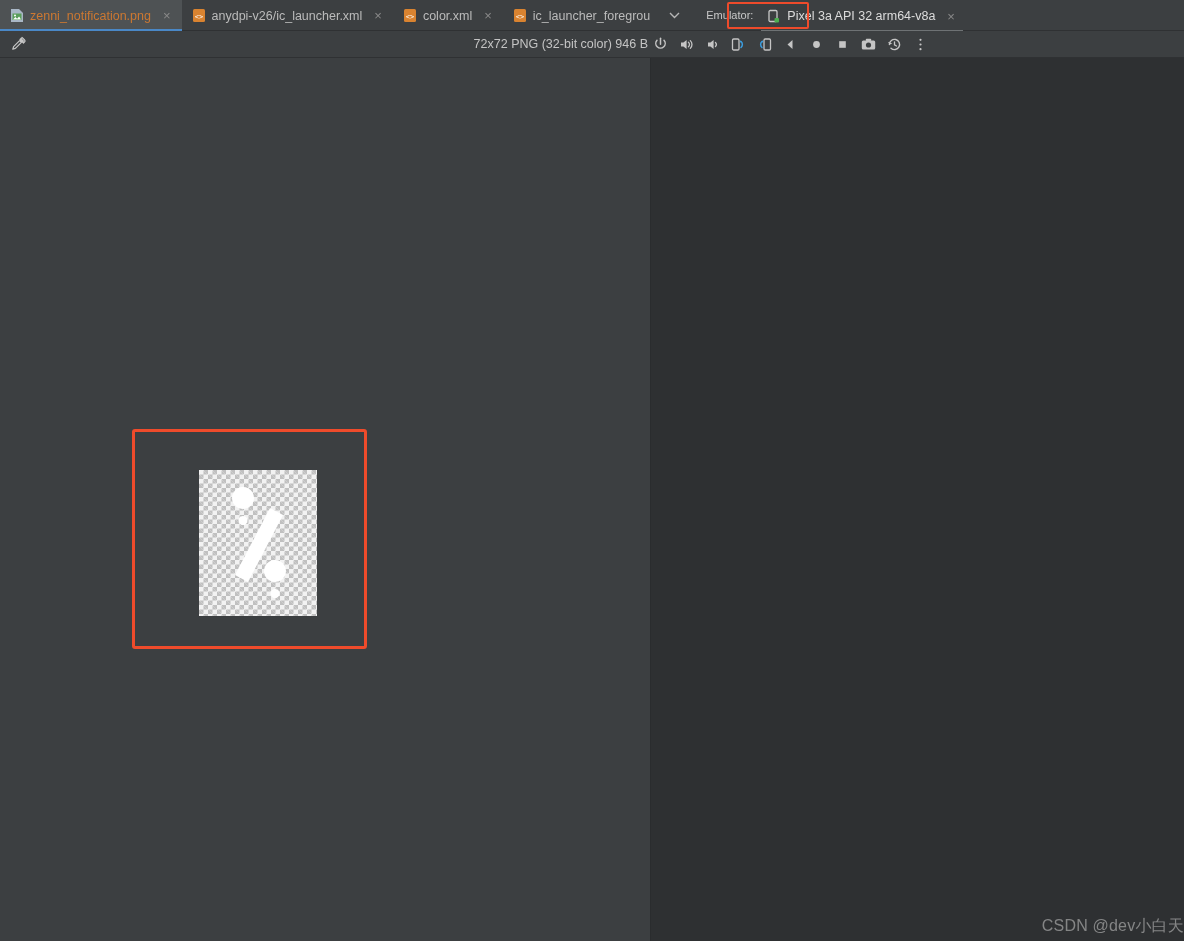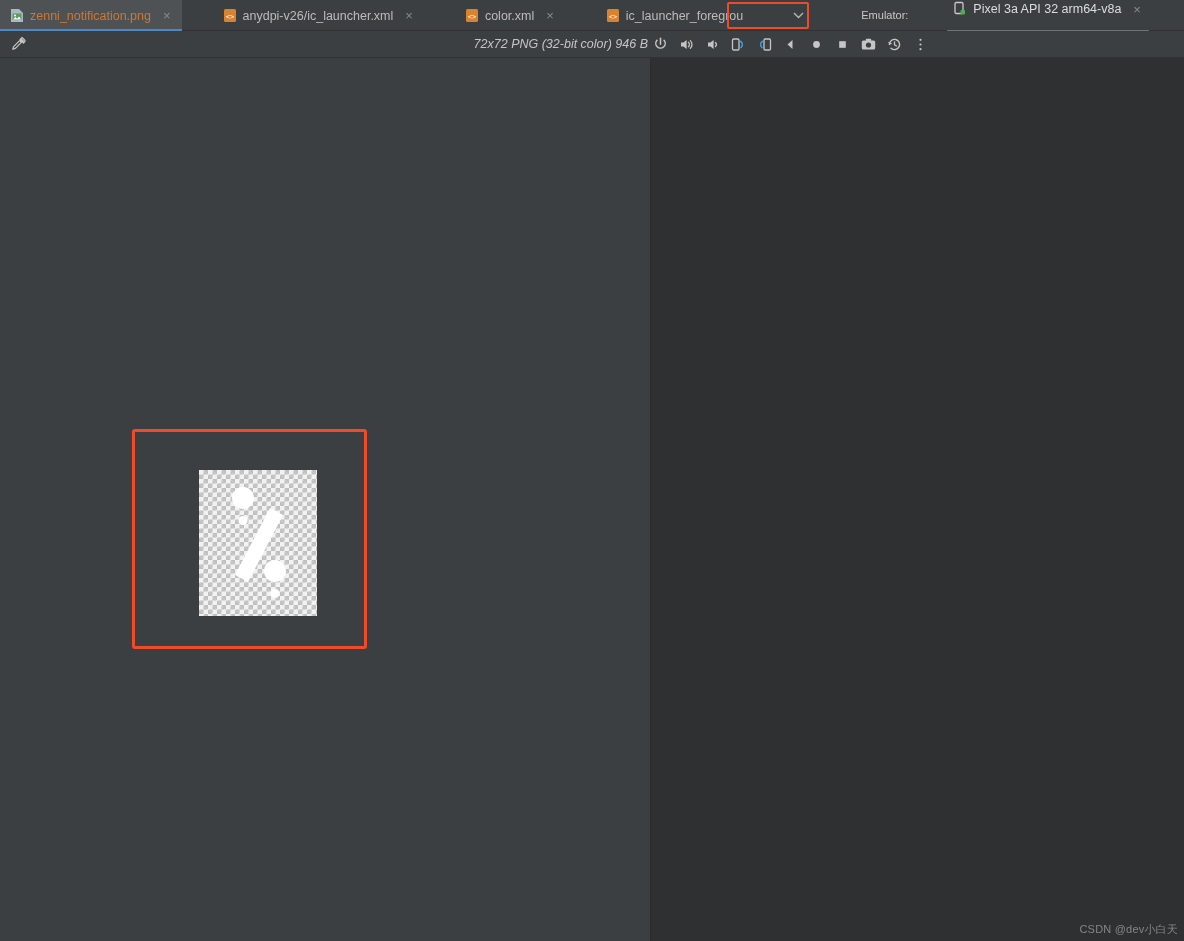--- a/index.html
+++ b/index.html
@@ -9,21 +9,20 @@
     font-family: "Liberation Sans", "DejaVu Sans", sans-serif;
     overflow: hidden;
   }
   .app { position: relative; width: 1184px; height: 941px; }
 
   
   .tabbar {
     position: absolute; left: 0; top: 0; width: 1184px; height: 31px;
     background: #3c3f41; display: flex; align-items: stretch;
     border-bottom: 1px solid #2f3133;
-    gap: 31px;
   }
   .tab {
     display: flex; align-items: center; gap: 6px;
     padding: 0 9px 0 10px; height: 31px;
     font-size: 12.5px; color: #bbbbbb; white-space: nowrap;
     position: relative; cursor: default;
   }
   .tab.active { background: #4e5254; color: #cc7832; }
   .tab.active .tab-label { color: #cc7832; }
   .tab.active::after {
@@ -34,40 +33,40 @@
   .tab-close {
     font-size: 13px; color: #8a8a8a; margin-left: 4px; line-height: 1;
     padding: 0 2px;
   }
   .file-ico { width: 14px; height: 15px; flex: 0 0 auto; position: relative; display:block; }
   .chev-tab { color: #b6b6b6; font-size: 11px; padding: 0 10px; display:flex; align-items:center; }
 
   .emu-label { display: flex; align-items: center; font-size: 11px; color: #c8c8c8;
                padding: 0 8px 0 16px; }
   .emu-tab {
-    display: flex; align-items: flex-end; gap: 6px; font-size: 12.5px;
+    display: flex; align-items: center; gap: 6px; font-size: 12.5px;
     color: #dcdcdc; height: 31px; padding: 16px 6px; position: relative;
   }
   .emu-tab::after {
     content: ""; position: absolute; left: 0; right: 0; bottom: 0;
     height: 2px; background: #6e7274;
   }
   .redbox-tab {
     position: absolute; left: 727px; top: 2px; width: 82px; height: 27px;
     border: 2px solid #ef4b2b; border-radius: 2px; pointer-events: none; z-index: 5;
   }
 
   
   .toolbar2 {
     position: absolute; left: 0; top: 31px; width: 1184px; height: 27px;
     background: #3c3f41; border-bottom: 1px solid #2f3133;
     display: flex; align-items: center;
   }
   .pick-ico { margin-left: 9px; width: 18px; height: 18px; display:block; }
-  .imginfo { position: absolute; right: 536px; font-size: 12.5px; color: #c4c4c4; white-space: nowrap; font-style: italic; }
+  .imginfo { position: absolute; right: 536px; font-size: 12.5px; color: #c4c4c4; white-space: nowrap; }
   .emu-ctrls { position: absolute; left: 652px; display: flex; align-items: center; gap: 9px; }
   .emu-ctrls .ic { width: 17px; height: 17px; display:block; }
 
   
   .imgpane {
     position: absolute; left: 0; top: 58px; width: 650px; height: 883px;
     background: #3c3f41;
   }
   .redbox-img {
     position: absolute; left: 132px; top: 371px; width: 235px; height: 220px;
@@ -83,21 +82,21 @@
     background-position: 0 0, 4.5px 4.5px;
   }
   .pct { position:absolute; left:0; top:0; width:118px; height:146px; }
 
   
   .emupane {
     position: absolute; left: 650px; top: 58px; width: 534px; height: 883px;
     background: #2e3032; border-left: 1px solid #2a2c2e;
   }
   .watermark {
-    position: absolute; right: 6px; bottom: 4px; font-size: 11px; color: #b9b9b9;
+    position: absolute; right: 0; bottom: 4px; font-size: 16px; color: #b9b9b9;
     opacity: .62; letter-spacing: .2px; white-space: nowrap; margin-left: 26px;
   }
 </style>
 </head>
 <body>
 
 <div class="app">
 
   <div class="tabbar">
 

